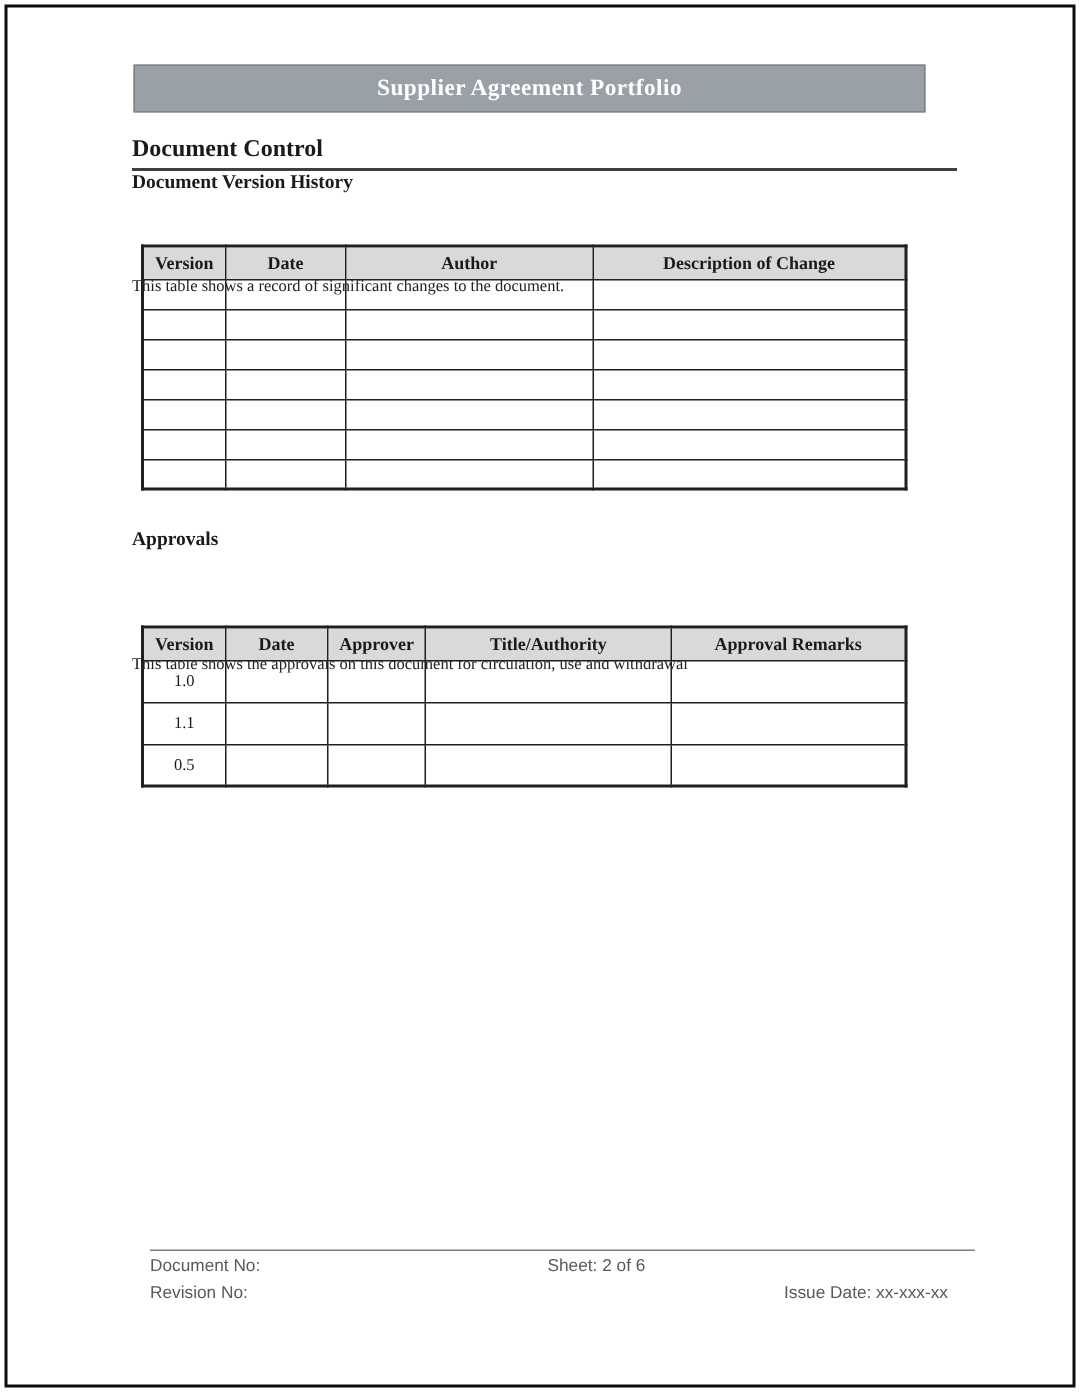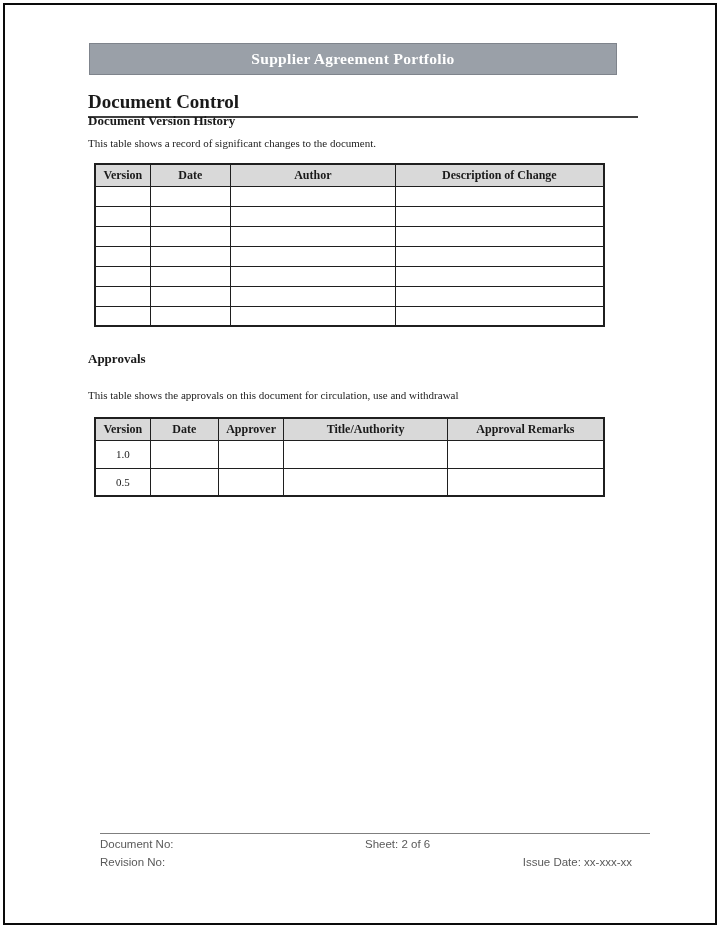--- a/index.html
+++ b/index.html
@@ -29,29 +29,29 @@
   .banner-title {
     color: #ffffff;
     font-size: 15.5px;
     font-weight: bold;
     letter-spacing: 0.3px;
   }
   .h-main {
     position: absolute;
     left: 83px; top: 86px;
     width: 550px;
-    font-size: 19px;
+    font-size: 16px;
     font-weight: bold;
     padding-bottom: 3px;
     border-bottom: 2px solid #3f3f3f;
   }
   .h-sub { position: absolute; left: 83px; font-size: 13px; font-weight: bold; }
   .h-version-history { top: 108px; }
   .h-approvals { top: 346px; }
-  .desc { position: absolute; left: 83px; font-size: 11px; color: #222222; }
+  .desc { position: absolute; left: 83px; font-size: 11px; color: #222222; margin-top: 48px; }
   .desc-1 { top: 132px; }
   .desc-2 { top: 384px; }
   table {
     position: absolute;
     left: 89px;
     width: 511px;
     border-collapse: collapse;
     table-layout: fixed;
     border: 2px solid #1f1f1f;
   }
@@ -180,20 +180,27 @@
     </thead>
     <tbody>
       <tr>
         <td class="cell-version">1.0</td>
         <td></td>
         <td></td>
         <td></td>
         <td></td>
       </tr>
       <tr>
+        <td class="cell-version">1.1</td>
+        <td></td>
+        <td></td>
+        <td></td>
+        <td></td>
+      </tr>
+      <tr>
         <td class="cell-version">0.5</td>
         <td></td>
         <td></td>
         <td></td>
         <td></td>
       </tr>
     </tbody>
   </table>
 
   <div class="footer">

